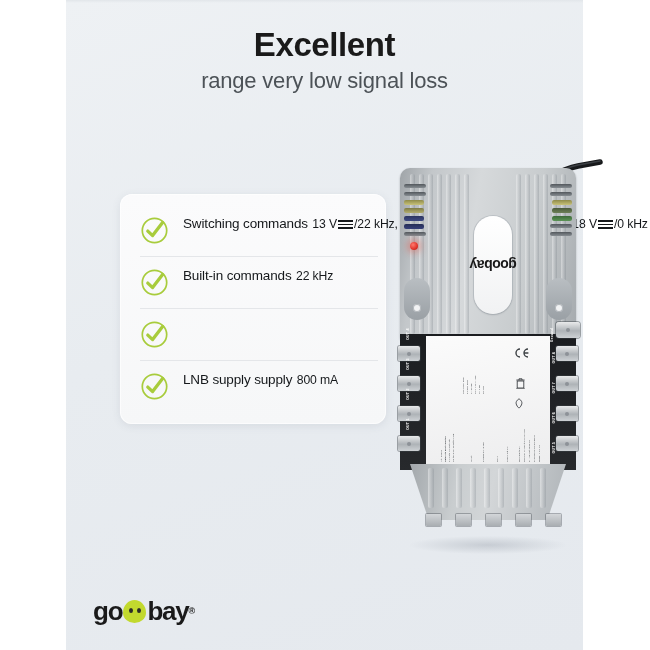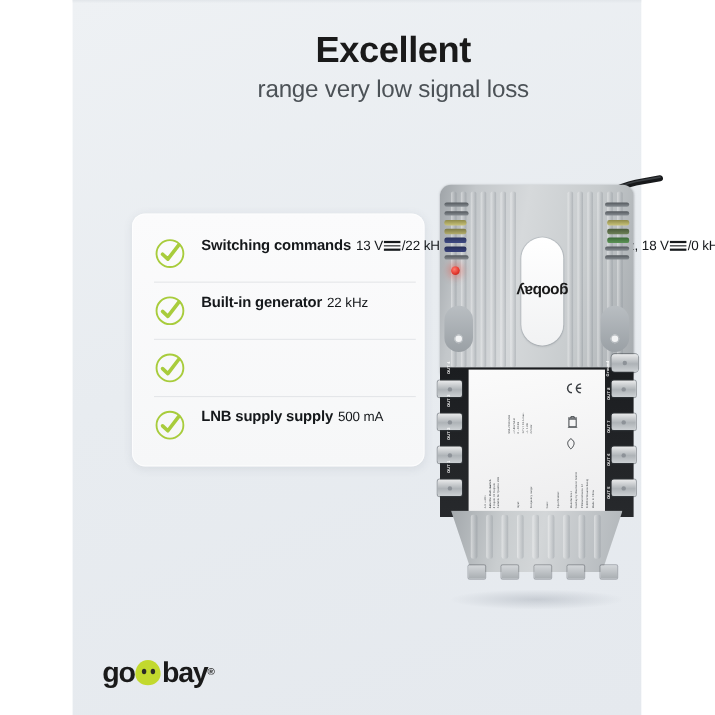--- a/index.html
+++ b/index.html
@@ -15,21 +15,21 @@
   .backdrop{
     position:absolute;left:66px;top:0;width:517px;height:650px;
     background:linear-gradient(160deg,#eef1f4 0%,#e8ecf0 45%,#e5e9ee 100%);
   }
   .backdrop:after{
     content:"";position:absolute;left:0;top:0;width:100%;height:3px;
     background:linear-gradient(to bottom,#e2e6ea,rgba(226,230,234,0));
   }
 
   
-  .heading{position:absolute;left:66px;top:24px;width:517px;text-align:center;padding-left:33px;}
+  .heading{position:absolute;left:66px;top:24px;width:517px;text-align:center;}
   .heading h1{
     margin:0;font-size:33px;line-height:41px;font-weight:bold;
     color:#1a1a1a;letter-spacing:-0.4px;
   }
   .heading .sub{
     margin:2px 0 0 0;font-size:22px;line-height:27px;font-weight:normal;
     color:#4c5257;letter-spacing:-0.2px;
   }
 
   
@@ -44,21 +44,21 @@
     position:relative;display:flex;align-items:flex-start;
     padding:10px 10px 11px 20px;
   }
   .frow + .frow:before{
     content:"";position:absolute;left:20px;right:8px;top:0;height:1px;
     background:#e4e6e9;
   }
   .tick{flex:0 0 auto;width:29px;height:29px;margin-top:2px;}
   .ftext{margin-left:14px;white-space:nowrap;}
   .ftitle{
-    font-size:13.5px;font-weight:bold;color:#15181b;
+    font-size:13.5px;font-weight:normal;color:#15181b;
     line-height:17px;letter-spacing:-0.15px;
   }
   .fline{
     font-size:12.2px;color:#15181b;line-height:16px;letter-spacing:-0.1px;
   }
   .dc{
     display:inline-block;position:relative;width:15px;height:9px;
     vertical-align:-1px;margin:0 1px;
   }
   .dc i{
@@ -218,21 +218,21 @@
     </div>
 
     <div class="frow">
       <span class="tick">
         <svg width="29" height="29" viewBox="0 0 29 29">
           <circle cx="14.5" cy="14.5" r="12.2" fill="none" stroke="#a8cc3c" stroke-width="1.7"></circle>
           <path d="M7.8 15.1 L12.6 19.6 L22.6 6.6" fill="none" stroke="#a8cc3c" stroke-width="3.3" stroke-linecap="round" stroke-linejoin="round"></path>
         </svg>
       </span>
       <span class="ftext">
-        <span class="ftitle">Built-in generator</span>
+        <span class="ftitle">Built-in commands</span>
         <span class="fline">22 kHz</span>
       </span>
     </div>
 
     <div class="frow">
       <span class="tick">
         <svg width="29" height="29" viewBox="0 0 29 29">
           <circle cx="14.5" cy="14.5" r="12.2" fill="none" stroke="#a8cc3c" stroke-width="1.7"></circle>
           <path d="M7.8 15.1 L12.6 19.6 L22.6 6.6" fill="none" stroke="#a8cc3c" stroke-width="3.3" stroke-linecap="round" stroke-linejoin="round"></path>
         </svg>
@@ -241,21 +241,21 @@
 
     <div class="frow">
       <span class="tick">
         <svg width="29" height="29" viewBox="0 0 29 29">
           <circle cx="14.5" cy="14.5" r="12.2" fill="none" stroke="#a8cc3c" stroke-width="1.7"></circle>
           <path d="M7.8 15.1 L12.6 19.6 L22.6 6.6" fill="none" stroke="#a8cc3c" stroke-width="3.3" stroke-linecap="round" stroke-linejoin="round"></path>
         </svg>
       </span>
       <span class="ftext">
         <span class="ftitle">LNB supply supply</span>
-        <span class="fline">500 mA</span>
+        <span class="fline">800 mA</span>
       </span>
     </div>
 
   </div>
 
   <div class="device">
 
     <div class="shadow"></div>
 
     <svg class="cable" viewBox="0 0 66 26">

